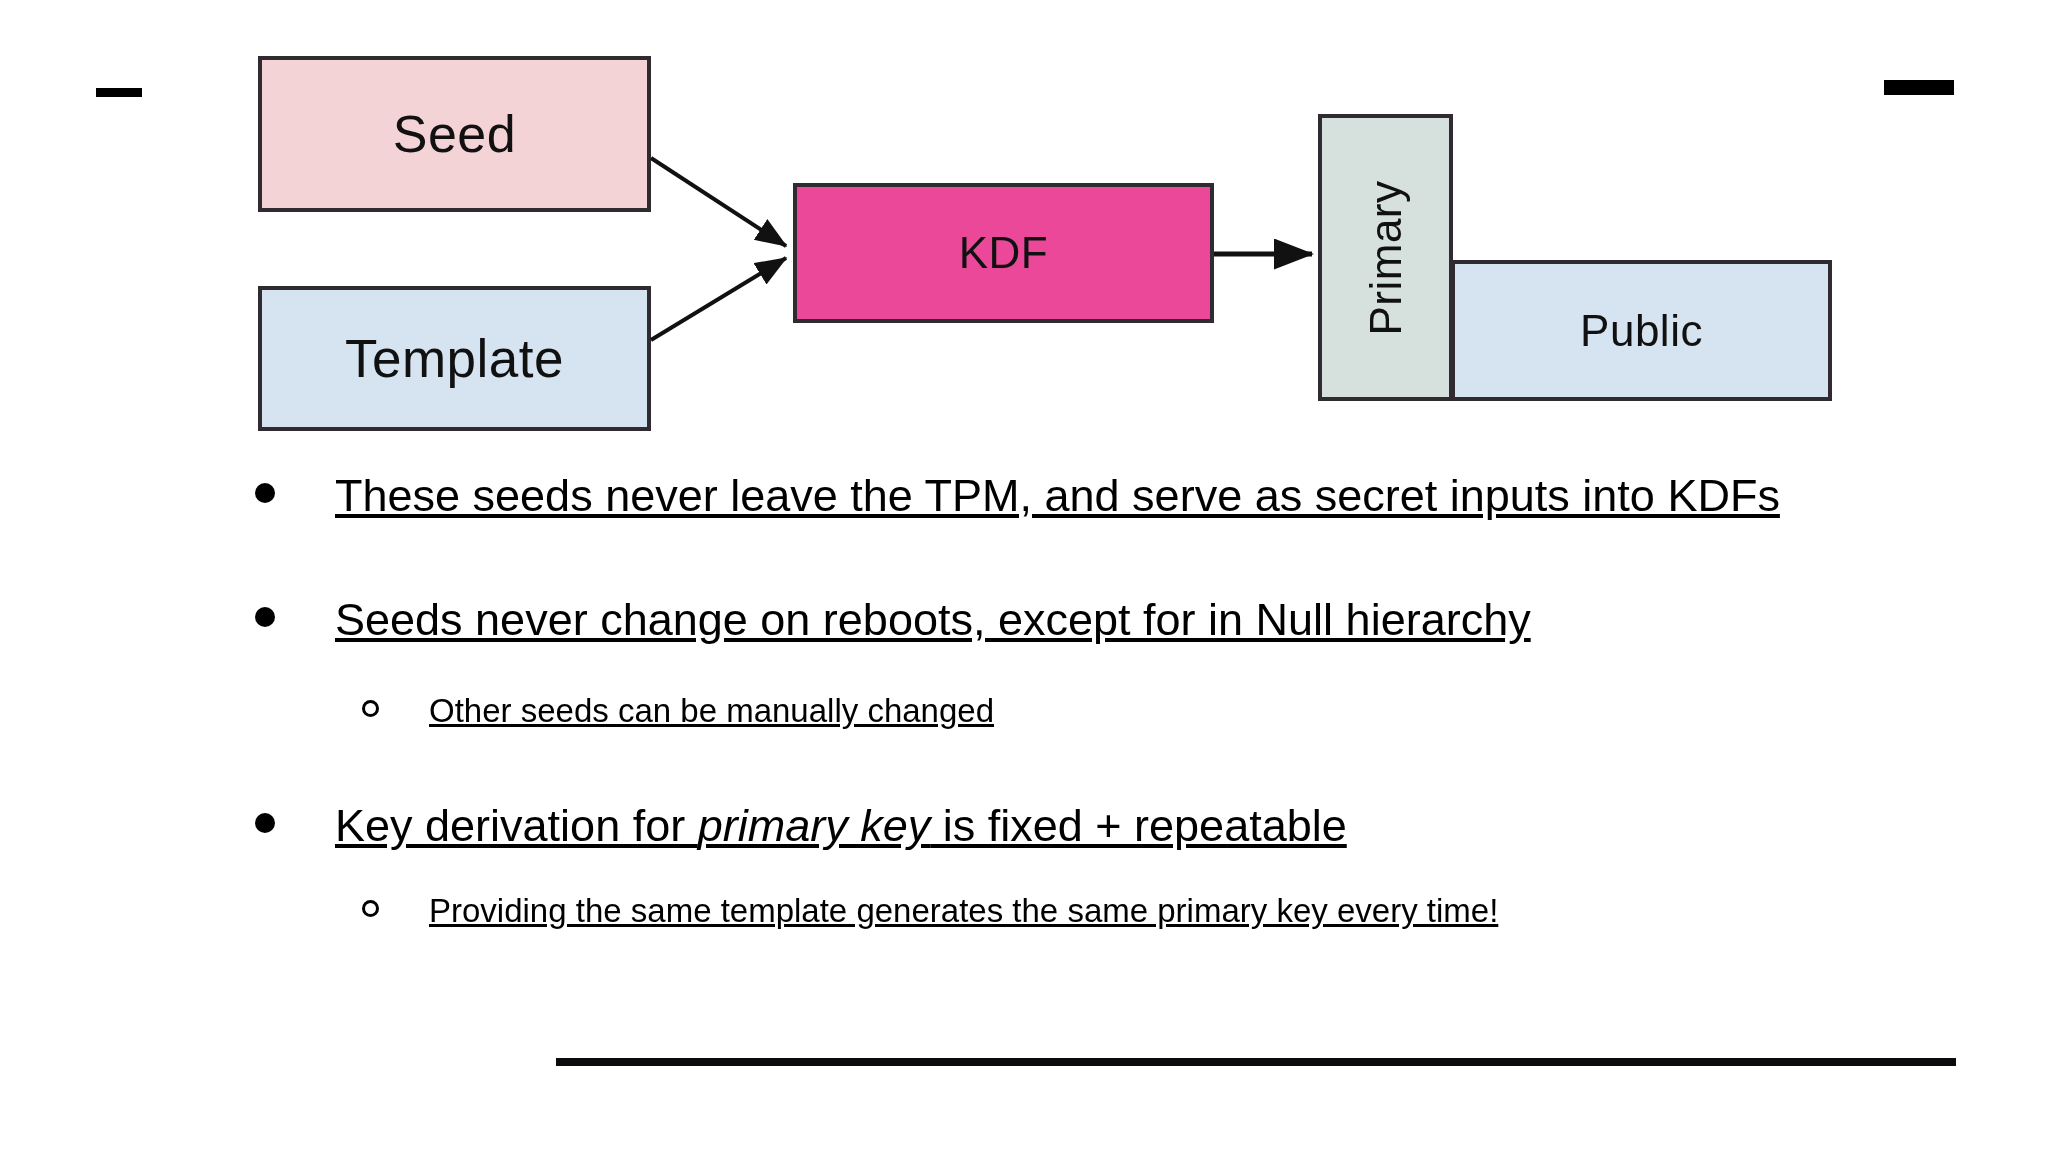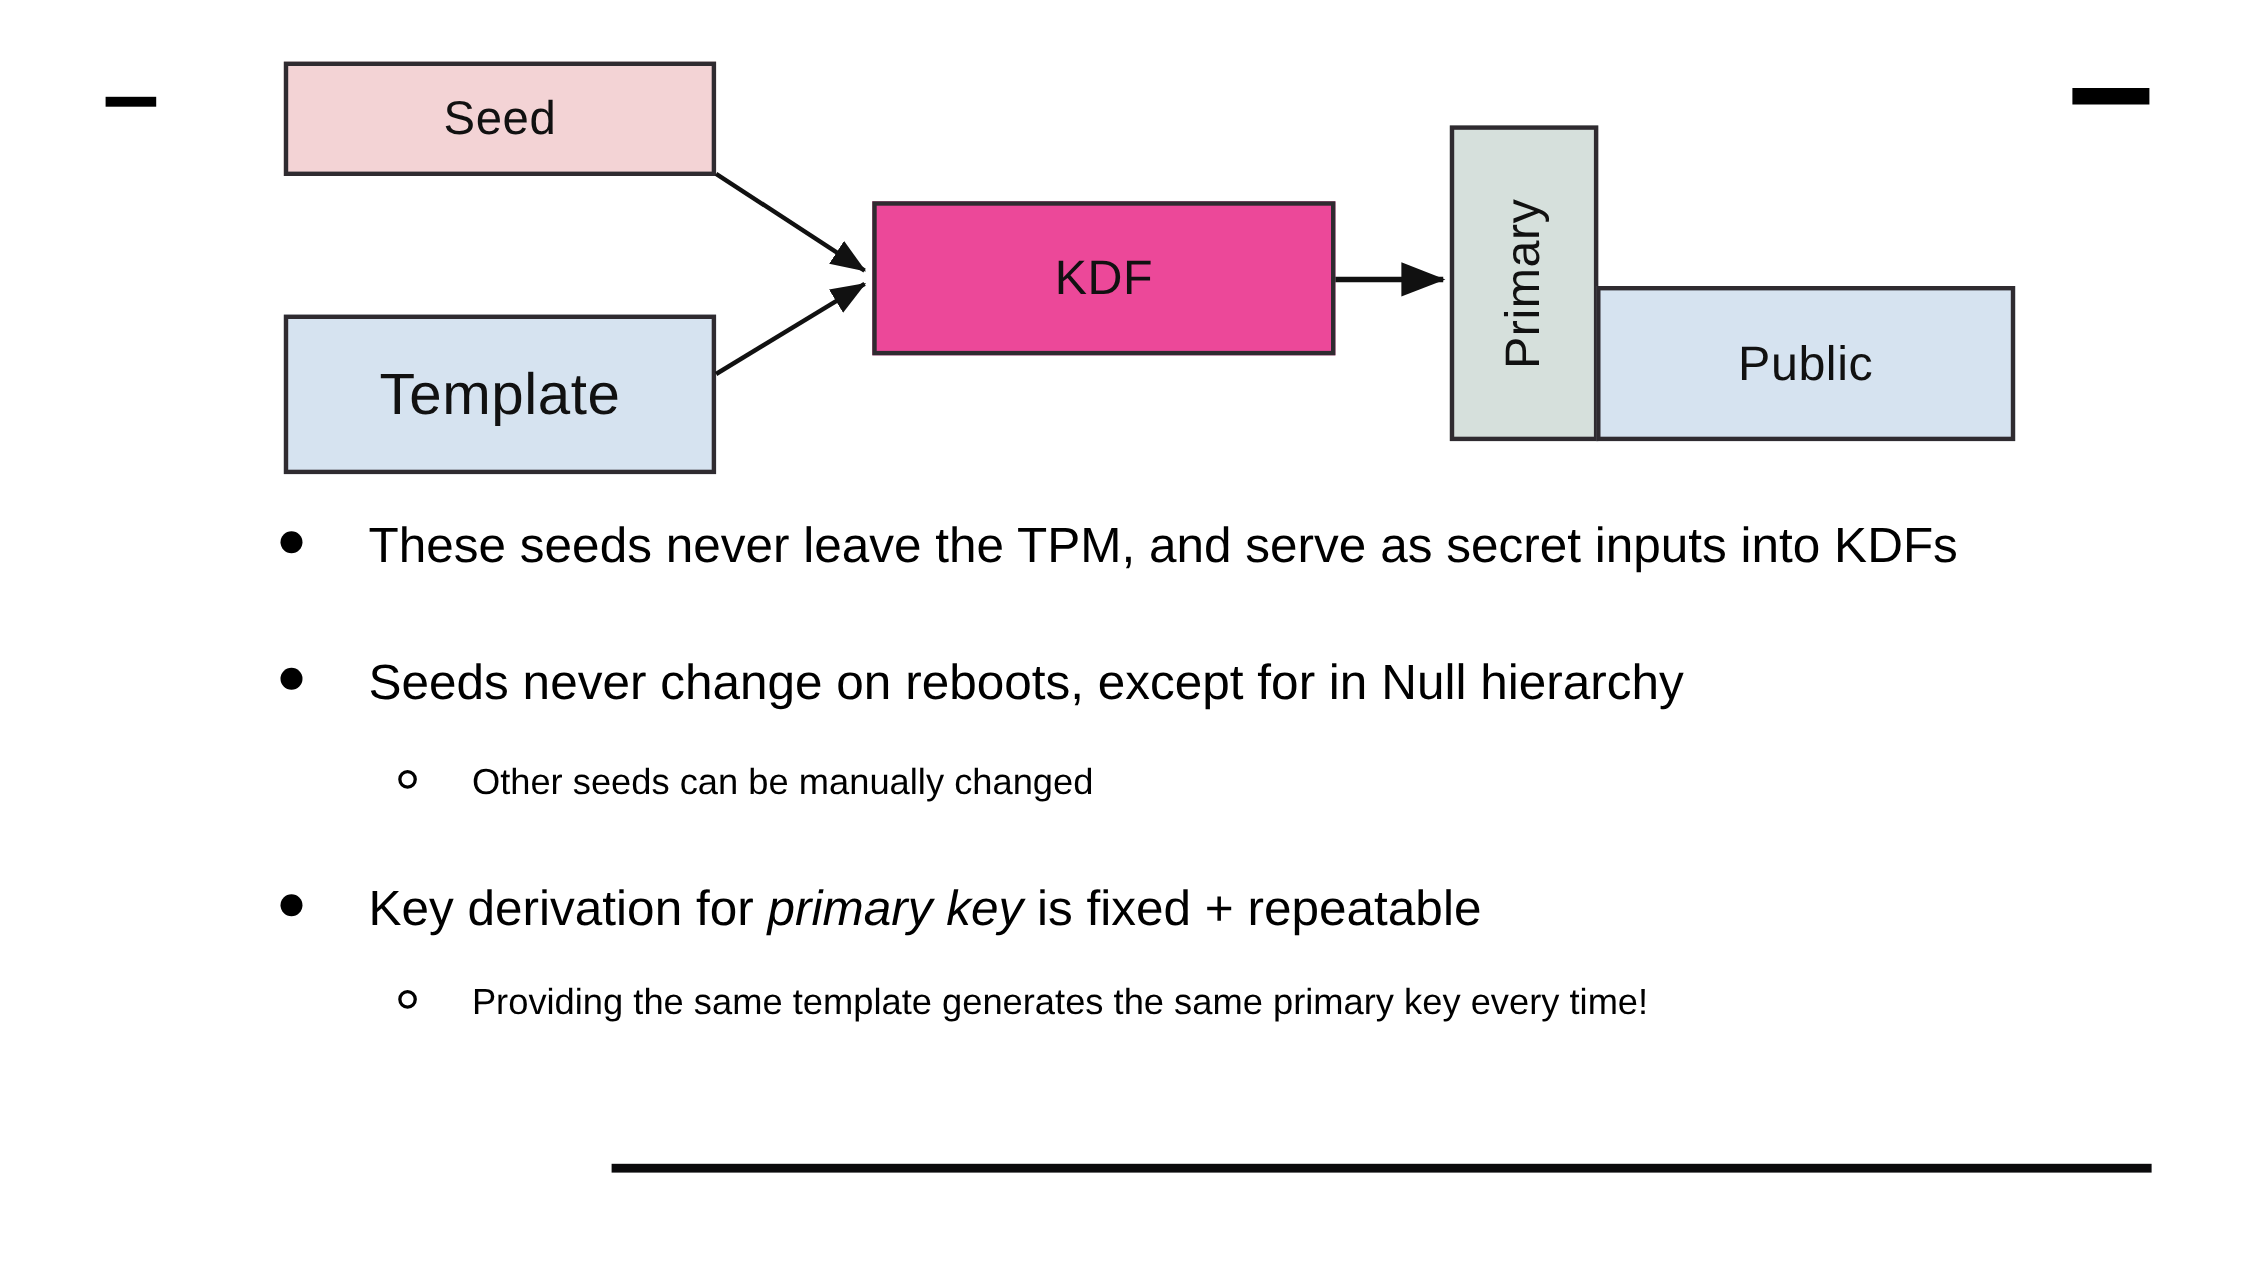--- a/index.html
+++ b/index.html
@@ -70,23 +70,23 @@
     justify-content: center;
     font-family: "Liberation Sans", sans-serif;
     color: #111111;
     letter-spacing: 0.5px;
   }
 
   #box-seed {
     left: 258px;
     top: 56px;
     width: 393px;
-    height: 104px;
+    height: 156px;
     background: #f3d3d5;
-    font-size: 43px;
+    font-size: 52px;
   }
   #box-template {
     left: 258px;
     top: 286px;
     width: 393px;
     height: 145px;
     background: #d6e3f0;
     font-size: 53px;
   }
   #box-kdf {
@@ -147,20 +147,21 @@
   #bullets {
     position: absolute;
     left: 0;
     top: 470px;
     width: 2048px;
   }
   .bullet-row {
     position: absolute;
     display: flex;
     align-items: baseline;
+    text-decoration: underline;
   }
   .marker {
     display: inline-block;
     flex: 0 0 auto;
   }
   .marker-filled {
     width: 20px;
     height: 20px;
     border-radius: 50%;
     background: #000000;

